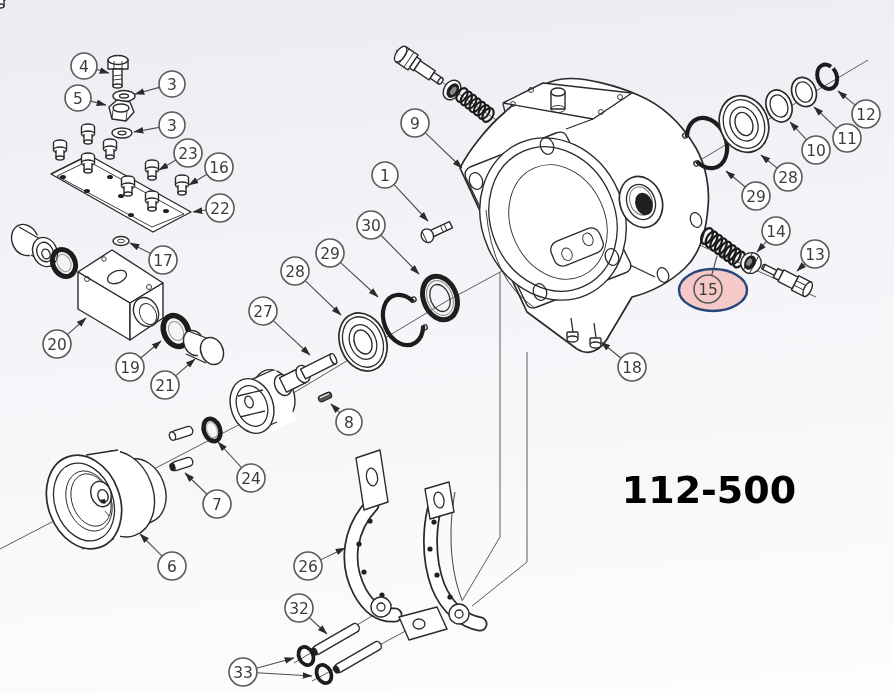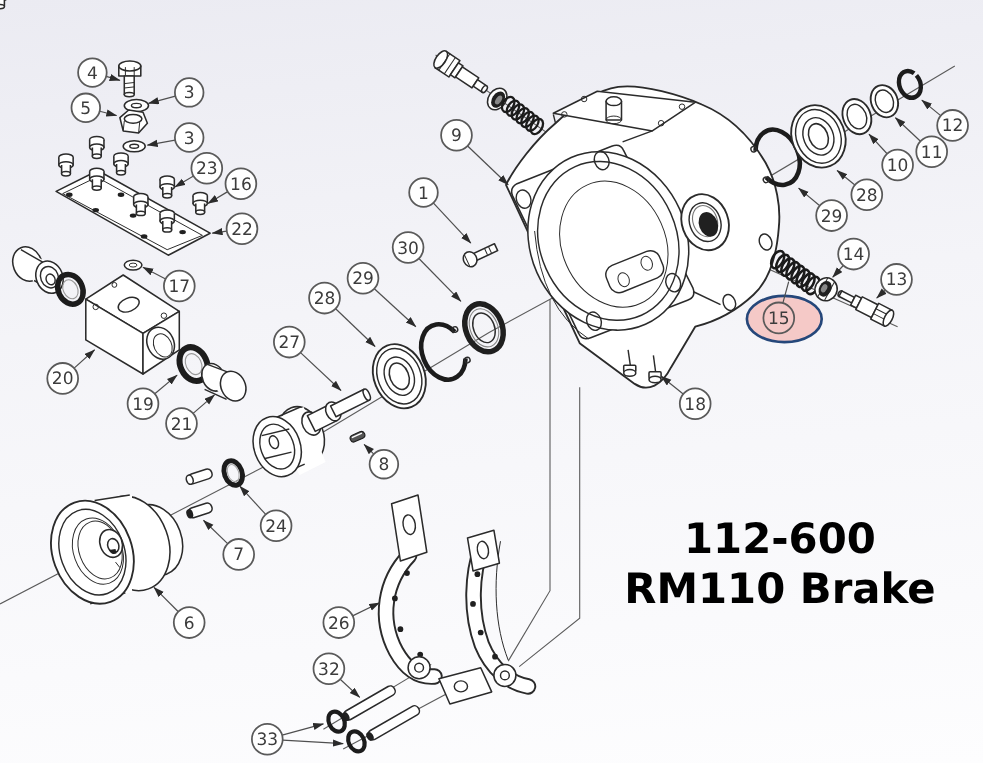--- a/index.html
+++ b/index.html
@@ -546,17 +546,16 @@
         </g>
         <line x1="711.6836436810895" y1="275.49330650267177" x2="717" y2="256" class="leader"></line>
         <g class="callout">
           <circle cx="708" cy="289" r="14" fill="none"></circle>
           <text x="708" y="294.5" text-anchor="middle">15</text>
         </g>
       </g>
 </svg>
 
 <div class="title-block">
-  <div>112-600</div>
-  <div>RM110 Brake</div>
+  <div>112-500</div>
 </div>
 
 </div>
 
 </body></html>

